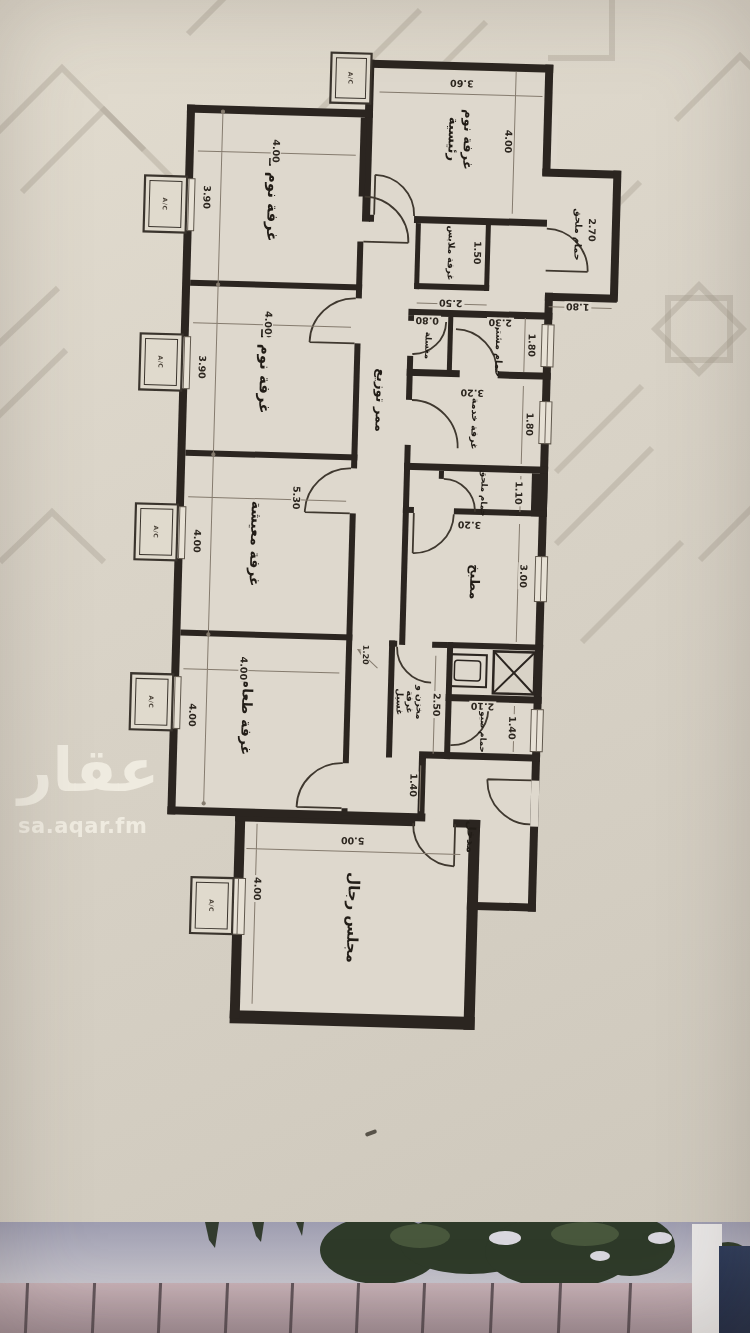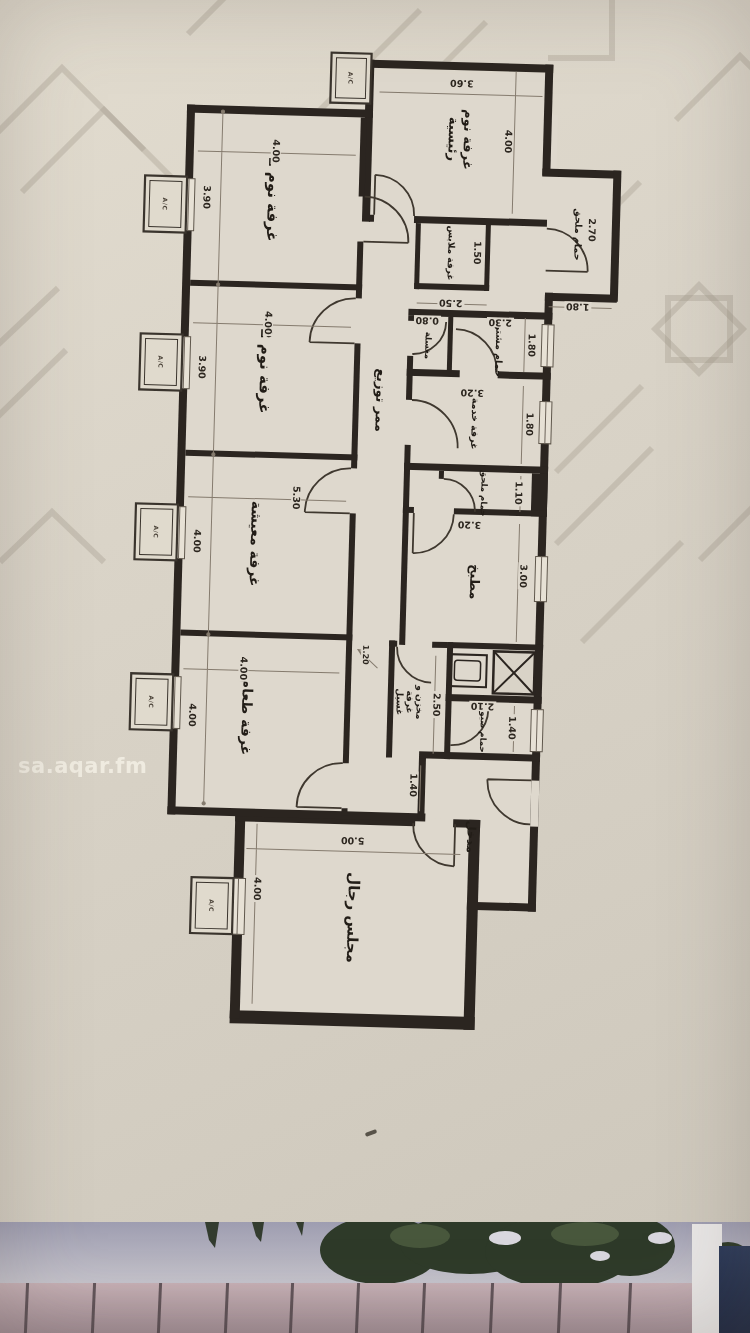--- a/index.html
+++ b/index.html
@@ -17,21 +17,21 @@
   .rs{font-size:9.5px;}
   .wrap{white-space:normal;text-align:center;}
   .dv,.df{position:absolute;font-size:9.5px;font-weight:bold;color:#2c261f;
        background:#ded8cd;padding:0 2px;line-height:1.05;white-space:nowrap;}
   .dv{transform:translate(-50%,-50%) rotate(90deg);}
   .df{transform:translate(-50%,-50%) rotate(180deg);}
   .ac{position:absolute;transform:translate(-50%,-50%) rotate(90deg);
       font-size:6px;font-weight:bold;color:#4a4238;letter-spacing:.5px;}
   #watermark{position:absolute;left:18px;top:740px;color:rgba(240,236,226,.95);}
   #wm-logo{font-size:60px;font-weight:bold;line-height:1;}
-  #wm-site{font-size:21px;font-weight:bold;margin-top:14px;letter-spacing:.5px;text-align:right;}
+  #wm-site{font-size:21px;font-weight:bold;margin-top:14px;letter-spacing:.5px;}
   #photo{position:absolute;left:0;top:1222px;width:750px;height:111px;}
   #sky{position:absolute;left:0;top:0;width:750px;height:63px;
        background:linear-gradient(#9e9db0,#c7c5cd);}
   #fence{position:absolute;left:0;top:61px;width:750px;height:50px;
        background:linear-gradient(#c6b0b5,#a18d94);}
   .seam{position:absolute;top:0;width:3px;height:50px;background:#4a3e43;transform:rotate(2.5deg);opacity:.8;}
   #white-strip{position:absolute;left:692px;top:2px;width:30px;height:109px;background:#e9e7e6;}
   #navy{position:absolute;left:719px;top:24px;width:31px;height:87px;
         background:linear-gradient(#2c3a59,#1d2740);}
   #speck{position:absolute;left:365px;top:1131px;width:12px;height:4px;background:#3a342c;
@@ -255,20 +255,21 @@
 
   <div class="ac" style="left:51px;top:158px">A/C</div>
   <div class="ac" style="left:51px;top:316px">A/C</div>
   <div class="ac" style="left:51px;top:486px">A/C</div>
   <div class="ac" style="left:51px;top:656px">A/C</div>
   <div class="ac" style="left:117px;top:858px">A/C</div>
   <div class="ac" style="left:233px;top:27px">A/C</div>
 </div>
 
 <div id="watermark">
+  <div id="wm-logo">عقار</div>
   <div id="wm-site">sa.aqar.fm</div>
 </div>
 
 <div id="speck"></div>
 
 <div id="photo">
   <div id="sky"></div>
   <svg width="750" height="111" style="position:absolute;left:0;top:0">
     <g fill="#2e3a29">
       <ellipse cx="380" cy="28" rx="60" ry="34"></ellipse>

